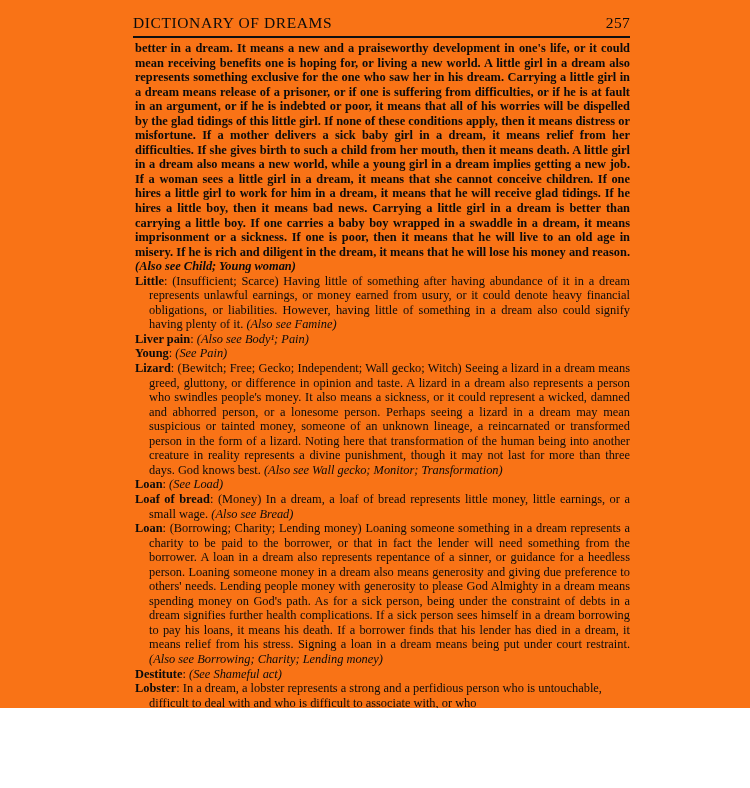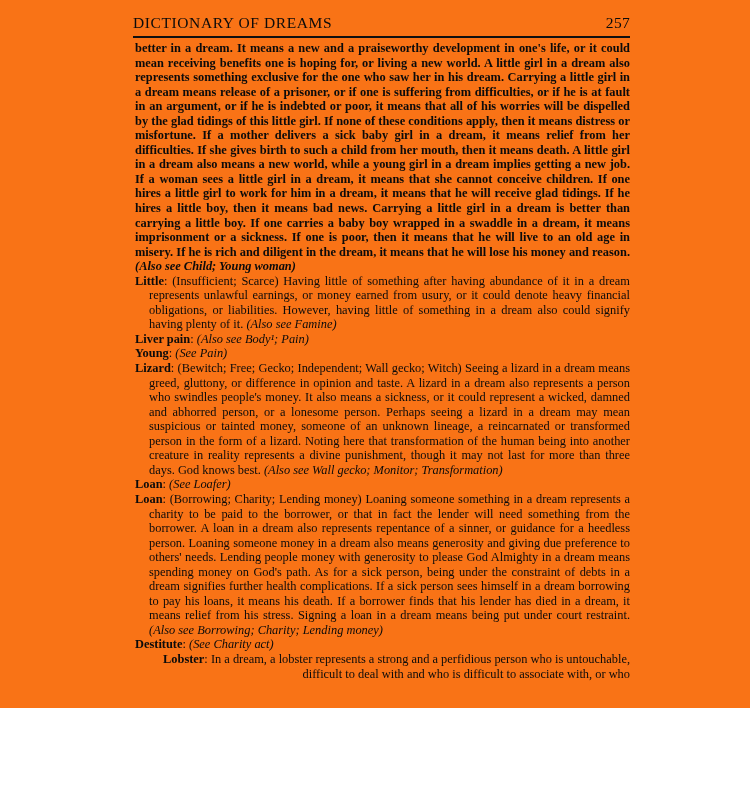--- a/index.html
+++ b/index.html
@@ -67,21 +67,21 @@
     hyphens: none;
     -webkit-hyphens: none;
   }
   
   .entry.carryover {
     padding-left: 0;
     text-indent: 0;
     font-weight: bold;
   }
   .entry.last {
-    text-align: right;
+    text-align: left;
   }
 
   .headword {
     font-weight: bold;
   }
   .xref {
     font-style: italic;
   }
 </style>
 </head>
@@ -94,19 +94,20 @@
     <span class="running-head-folio">257</span>
   </div>
   <div class="head-rule"></div>
 
   <div class="column">
       <p class="entry carryover"><span>better in a dream. It means a new and a praiseworthy development in one's life, or it could mean receiving benefits one is hoping for, or living a new world. A little girl in a dream also represents something exclusive for the one who saw her in his dream. Carrying a little girl in a dream means release of a prisoner, or if one is suffering from difficulties, or if he is at fault in an argument, or if he is indebted or poor, it means that all of his worries will be dispelled by the glad tidings of this little girl. If none of these conditions apply, then it means distress or misfortune. If a mother delivers a sick baby girl in a dream, it means relief from her difficulties. If she gives birth to such a child from her mouth, then it means death. A little girl in a dream also means a new world, while a young girl in a dream implies getting a new job. If a woman sees a little girl in a dream, it means that she cannot conceive children. If one hires a little girl to work for him in a dream, it means that he will receive glad tidings. If he hires a little boy, then it means bad news. Carrying a little girl in a dream is better than carrying a little boy. If one carries a baby boy wrapped in a swaddle in a dream, it means imprisonment or a sickness. If one is poor, then it means that he will live to an old age in misery. If he is rich and diligent in the dream, it means that he will lose his money and reason. </span><span class="xref">(Also see Child; Young woman)</span></p>
       <p class="entry"><span class="headword">Little</span><span>: (Insufficient; Scarce) Having little of something after having abundance of it in a dream represents unlawful earnings, or money earned from usury, or it could denote heavy financial obligations, or liabilities. However, having little of something in a dream also could signify having plenty of it. </span><span class="xref">(Also see Famine)</span></p>
       <p class="entry"><span class="headword">Liver pain</span><span>: </span><span class="xref">(Also see Body¹; Pain)</span></p>
       <p class="entry"><span class="headword">Young</span><span>: </span><span class="xref">(See Pain)</span></p>
       <p class="entry"><span class="headword">Lizard</span><span>: (Bewitch; Free; Gecko; Independent; Wall gecko; Witch) Seeing a lizard in a dream means greed, gluttony, or difference in opinion and taste. A lizard in a dream also represents a person who swindles people's money. It also means a sickness, or it could represent a wicked, damned and abhorred person, or a lonesome person. Perhaps seeing a lizard in a dream may mean suspicious or tainted money, someone of an unknown lineage, a reincarnated or transformed person in the form of a lizard. Noting here that transformation of the human being into another creature in reality represents a divine punishment, though it may not last for more than three days. God knows best. </span><span class="xref">(Also see Wall gecko; Monitor; Transformation)</span></p>
-      <p class="entry"><span class="headword">Loan</span><span>: </span><span class="xref">(See Loafer)</span></p>
+      <p class="entry"><span class="headword">Loan</span><span>: </span><span class="xref">(See Load)</span></p>
+      <p class="entry"><span class="headword">Loaf of bread</span><span>: (Money) In a dream, a loaf of bread represents little money, little earnings, or a small wage. </span><span class="xref">(Also see Bread)</span></p>
       <p class="entry"><span class="headword">Loan</span><span>: (Borrowing; Charity; Lending money) Loaning someone something in a dream represents a charity to be paid to the borrower, or that in fact the lender will need something from the borrower. A loan in a dream also represents repentance of a sinner, or guidance for a heedless person. Loaning someone money in a dream also means generosity and giving due preference to others' needs. Lending people money with generosity to please God Almighty in a dream means spending money on God's path. As for a sick person, being under the constraint of debts in a dream signifies further health complications. If a sick person sees himself in a dream borrowing to pay his loans, it means his death. If a borrower finds that his lender has died in a dream, it means relief from his stress. Signing a loan in a dream means being put under court restraint. </span><span class="xref">(Also see Borrowing; Charity; Lending money)</span></p>
-      <p class="entry"><span class="headword">Destitute</span><span>: </span><span class="xref">(See Charity act)</span></p>
+      <p class="entry"><span class="headword">Destitute</span><span>: </span><span class="xref">(See Shameful act)</span></p>
       <p class="entry last"><span class="headword">Lobster</span><span>: In a dream, a lobster represents a strong and a perfidious person who is untouchable, difficult to deal with and who is difficult to associate with, or who</span></p>
     </div>
 
 </div>
 
 </body></html>

